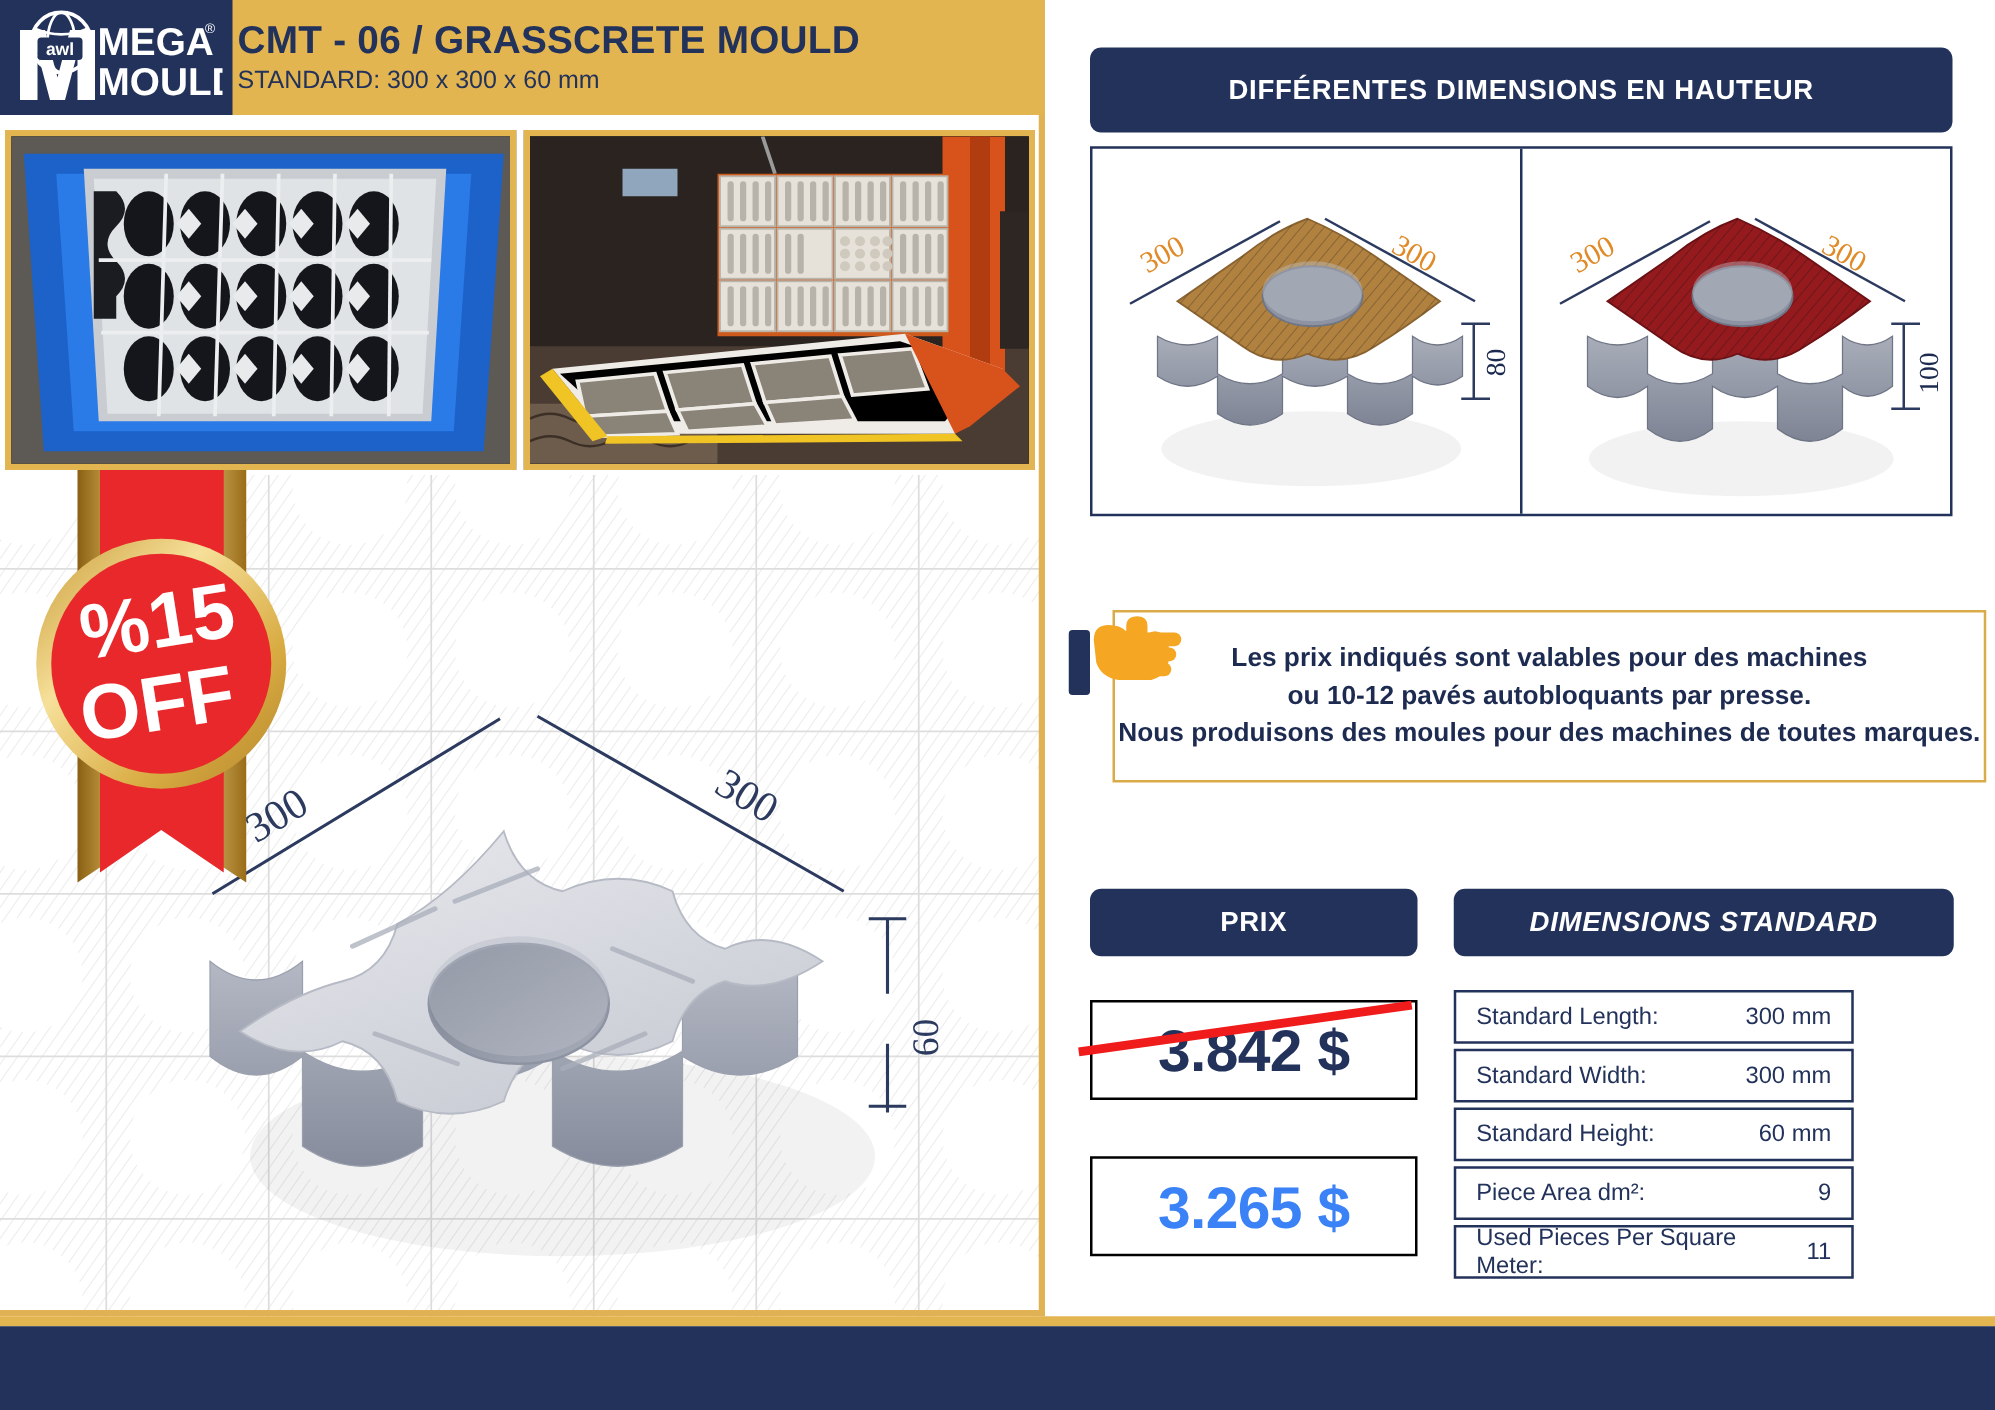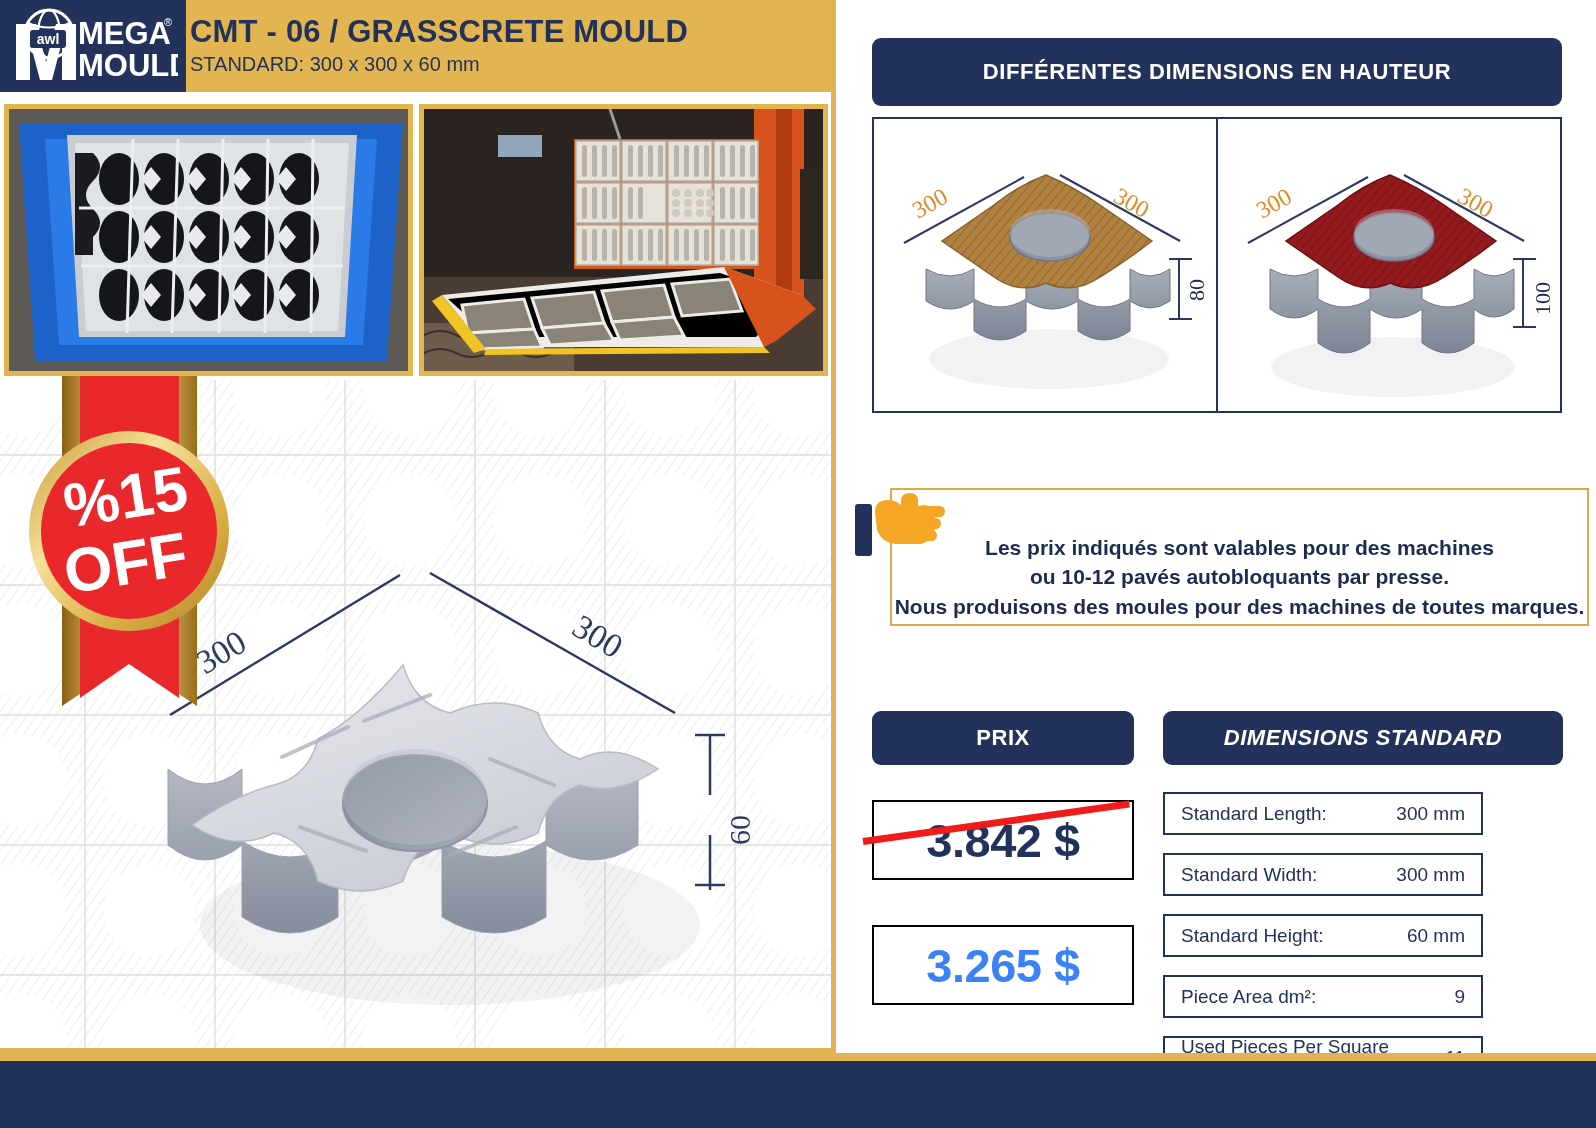--- a/index.html
+++ b/index.html
@@ -156,21 +156,21 @@
   }
   #note-box {
     position: absolute;
     left: 41px; top: 10px;
     width: 699px; height: 138px;
     border: 2px solid #d9ab49;
     background: #ffffff;
     display: flex;
     flex-direction: column;
     align-items: center;
-    justify-content: flex-end;
+    justify-content: center;
     padding: 2px 6px;
   }
   #note-box p {
     font-size: 21px;
     color: #1d2b51;
     font-weight: bold;
     line-height: 1.42;
     text-align: center;
     white-space: nowrap;
   }
@@ -225,21 +225,21 @@
     transform: rotate(-8deg);
     transform-origin: left center;
     z-index: 10;
   }
 
   #dims-table {
     position: absolute;
     left: 322px; top: 792px;
     width: 320px;
     display: flex; flex-direction: column;
-    gap: 18px;
+    gap: 4px;
   }
   .dim-row {
     height: 43px;
     border: 2px solid #22325a;
     background: #ffffff;
     display: flex;
     align-items: center;
     justify-content: space-between;
     padding: 0 16px;
     font-size: 19px;

